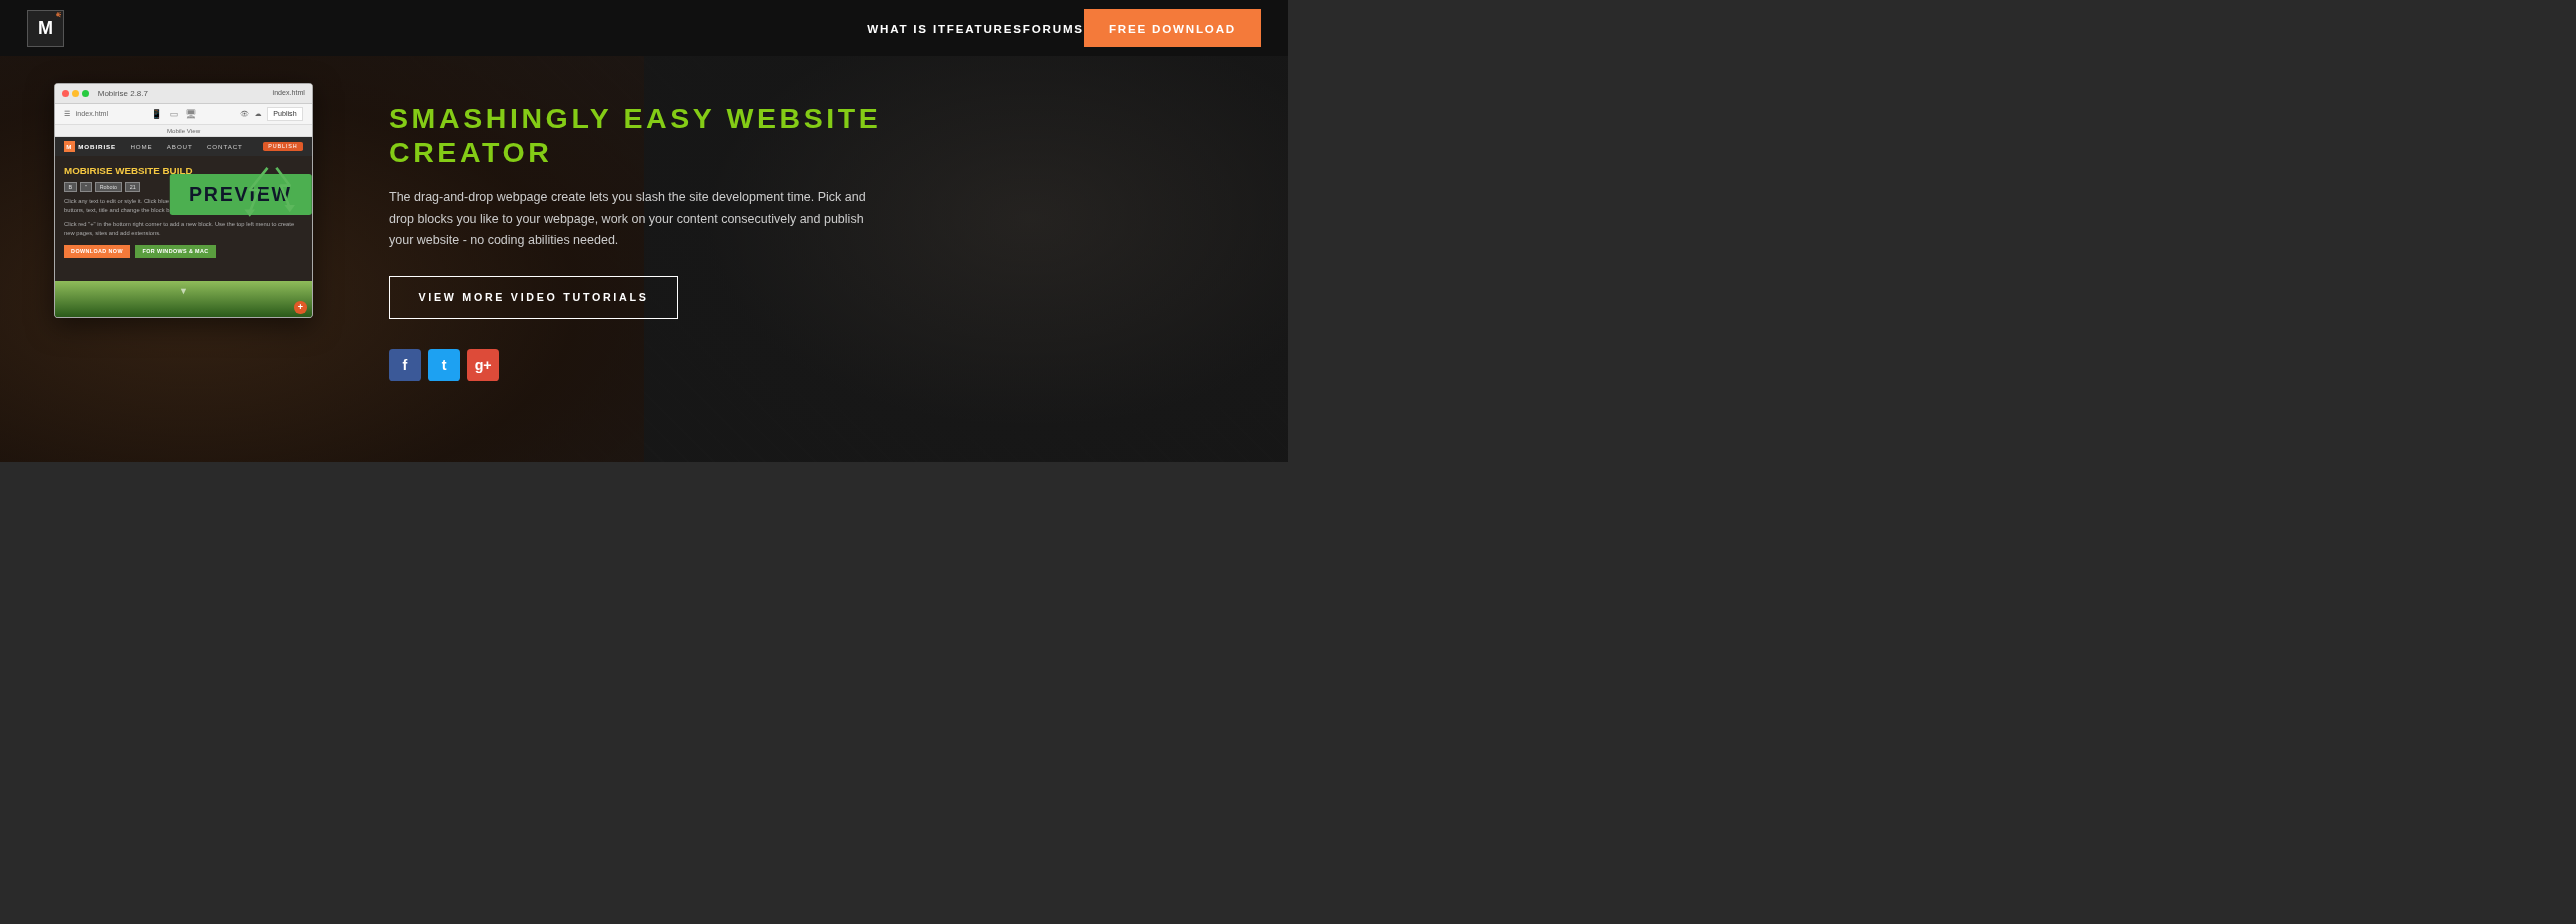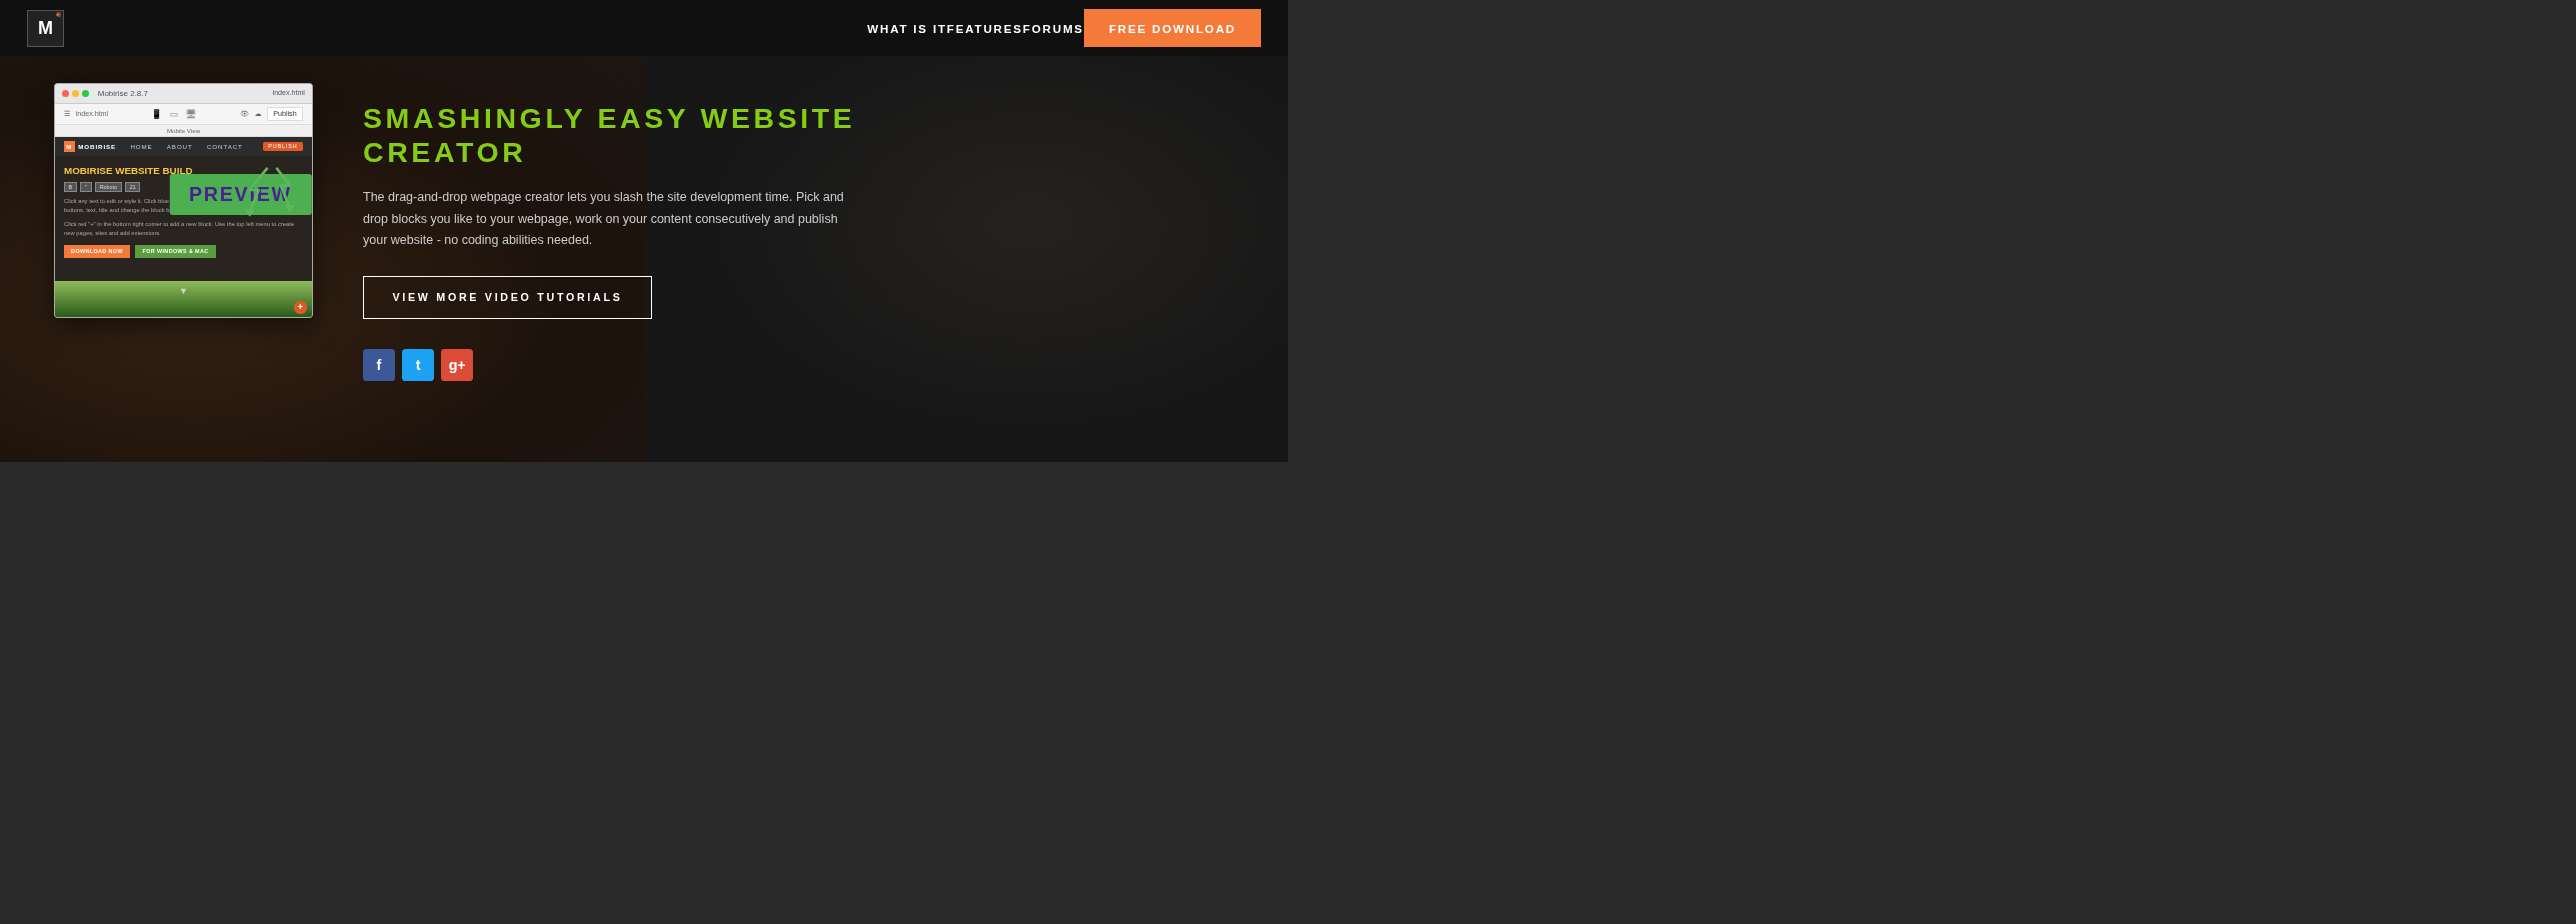--- a/index.html
+++ b/index.html
@@ -92,21 +92,21 @@
       cursor: pointer;
     }
 
     
     .main-content {
       position: relative;
       z-index: 5;
       display: flex;
       align-items: flex-start;
       padding: 27px 54px;
-      gap: 50px;
+      gap: 76px;
       height: calc(462px - 56px);
     }
 
     
     .left-panel {
       flex: 0 0 auto;
       width: 259px;
     }
 
     .app-window {
@@ -295,21 +295,21 @@
       letter-spacing: 0.4px;
     }
 
     
     .preview-overlay {
       position: absolute;
       top: 18px;
       left: 50%;
       transform: translateX(-10%);
       background: #4caf50;
-      color: #4c1d95;
+      color: #0f172a;
       font-size: 19.6px;
       font-weight: 900;
       padding: 9px 19.6px;
       letter-spacing: 1.8px;
       border-radius: 2.7px;
     }
 
     .app-footer-strip {
       height: 36px;
       background: linear-gradient(to bottom, #8fbc5a, #2a5a1a);
@@ -528,21 +528,21 @@
       </div>
     </div>
   </div>
 
   <div class="right-panel">
     <h1 class="hero-title">
       <span>SMASHINGLY EASY WEBSITE</span><br>
       <span>CREATOR</span>
     </h1>
 
-    <p class="hero-desc">The drag-and-drop webpage creator lets you slash the site development time. Pick and drop blocks you like to your webpage, work on your content consecutively and publish your website - no coding abilities needed.</p>
+    <p class="hero-desc">The drag-and-drop webpage create lets you slash the site development time. Pick and drop blocks you like to your webpage, work on your content consecutively and publish your website - no coding abilities needed.</p>
 
     <div class="view-tutorials-btn">VIEW MORE VIDEO TUTORIALS</div>
 
     <div class="social-icons">
       <div class="social-icon social-fb">f</div>
       <div class="social-icon social-tw">t</div>
       <div class="social-icon social-gp">g+</div>
     </div>
   </div>
 

